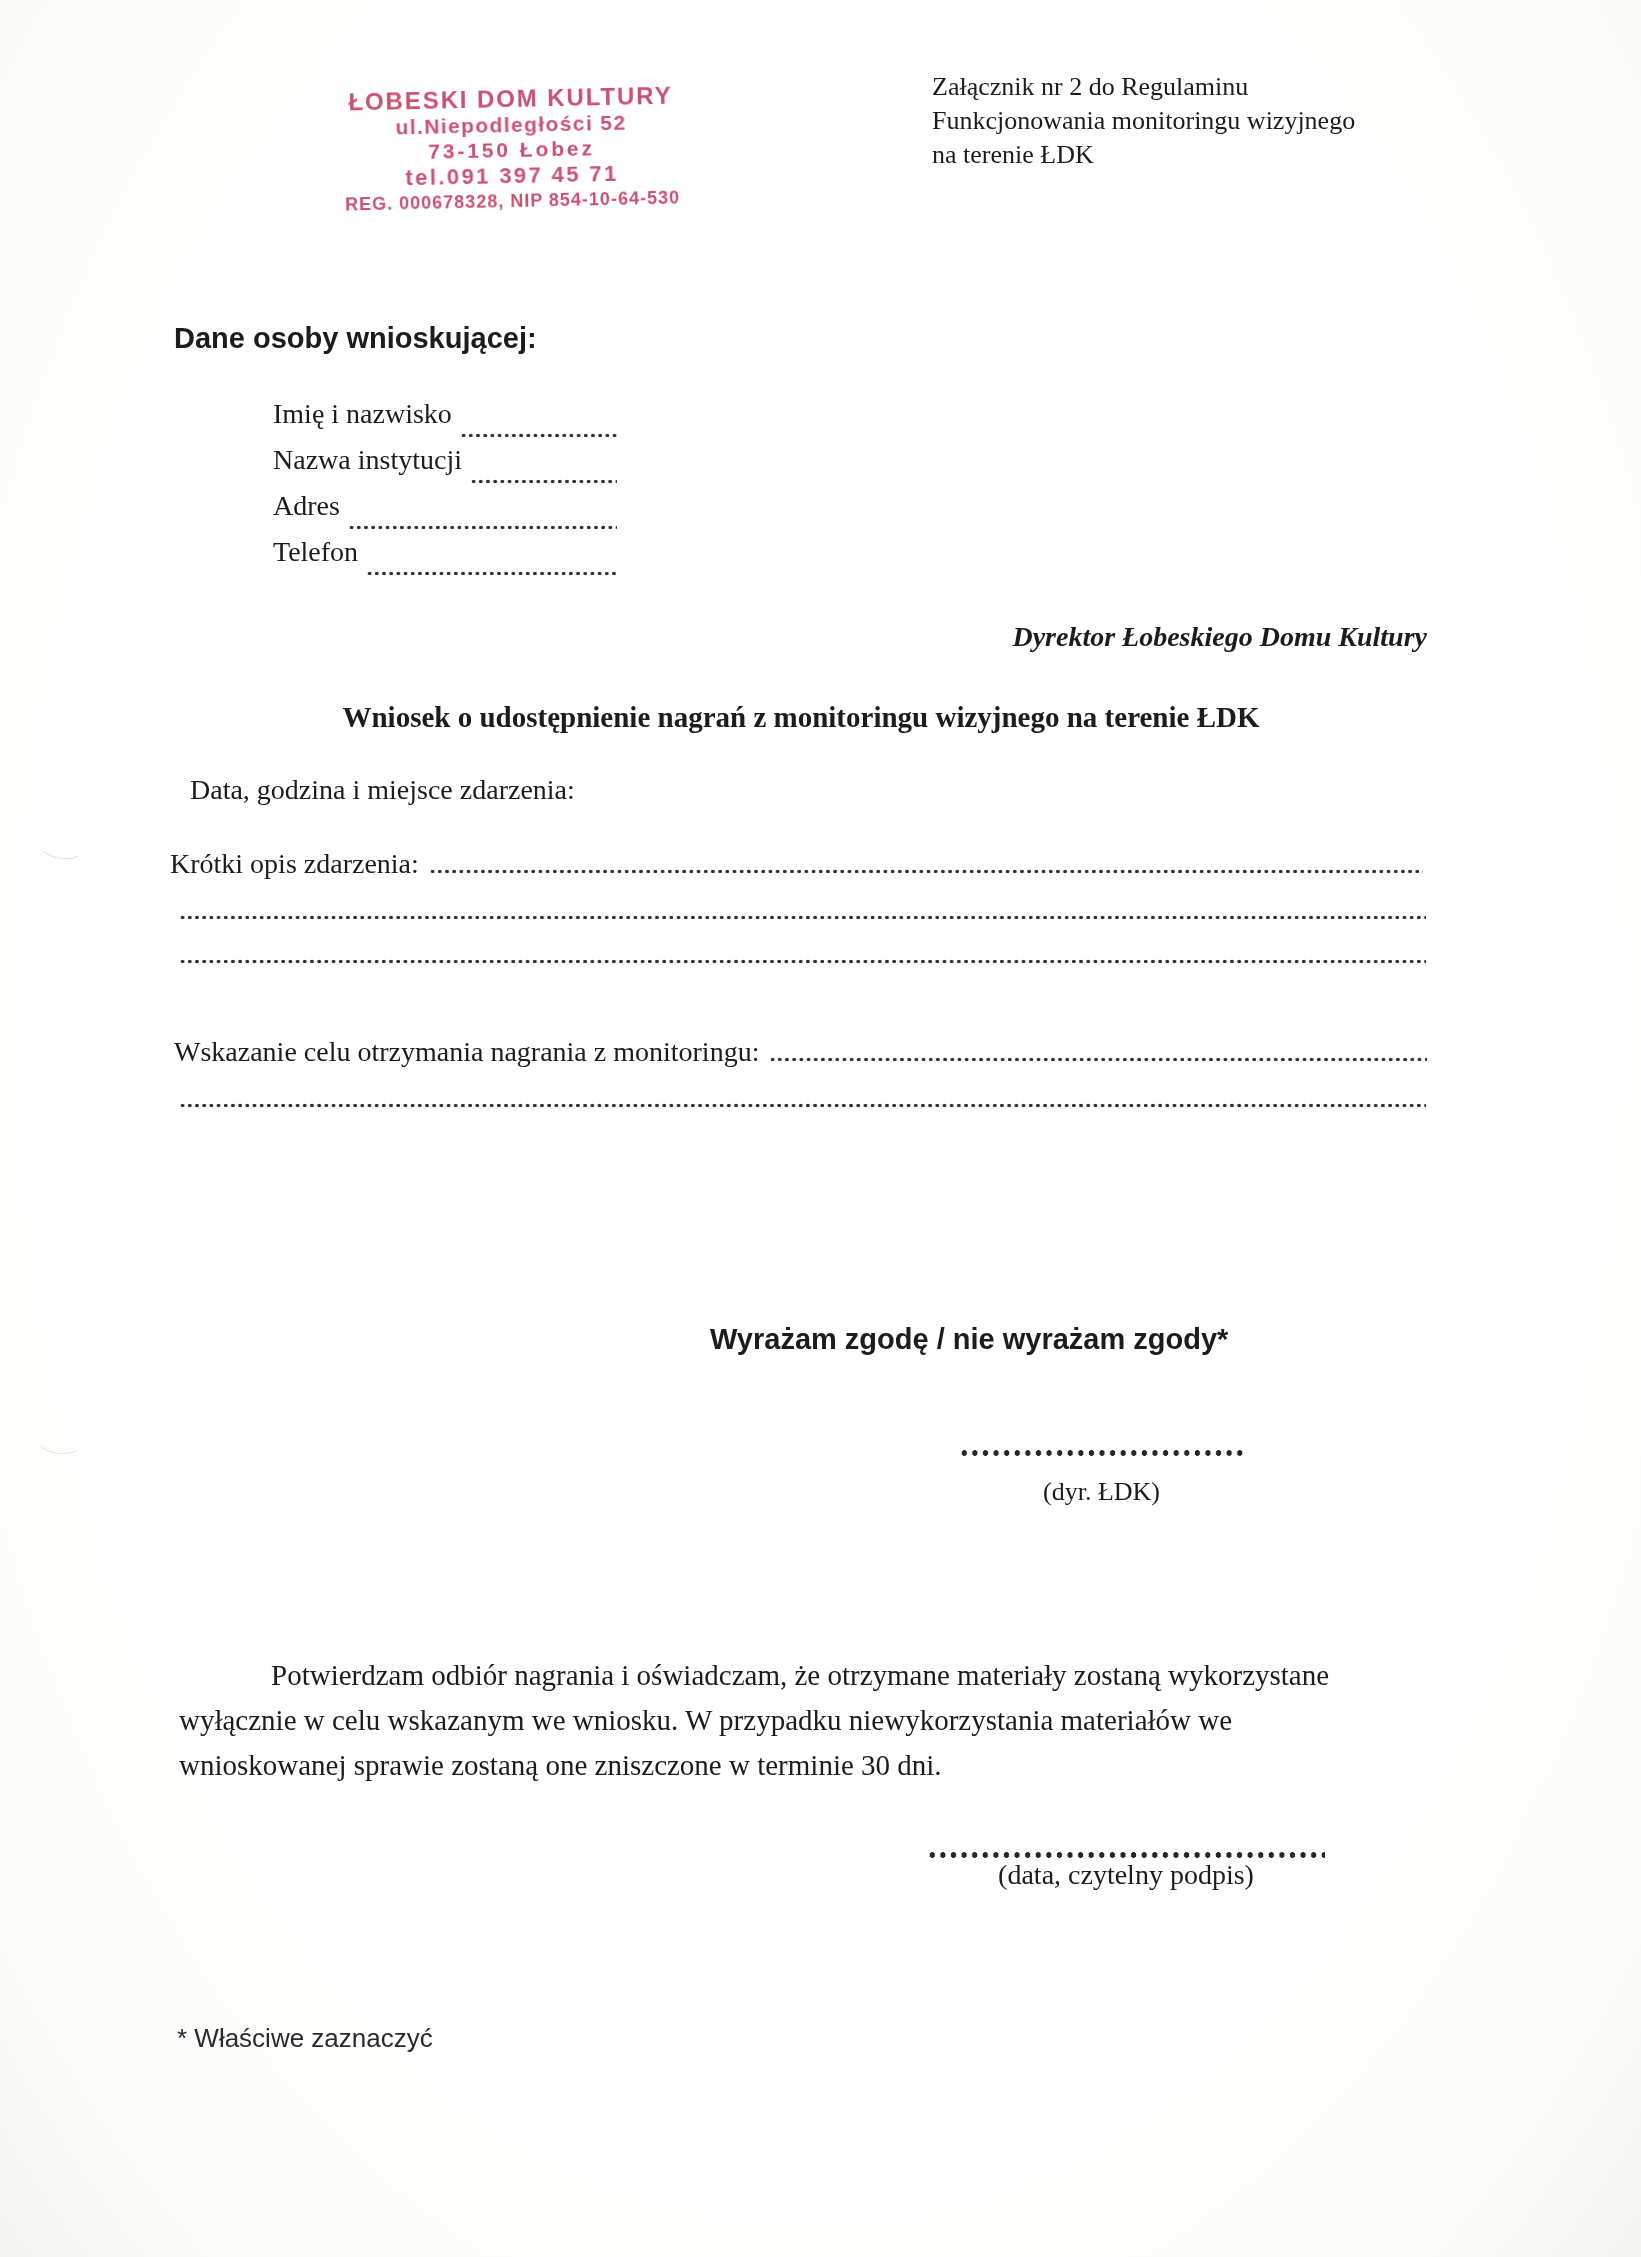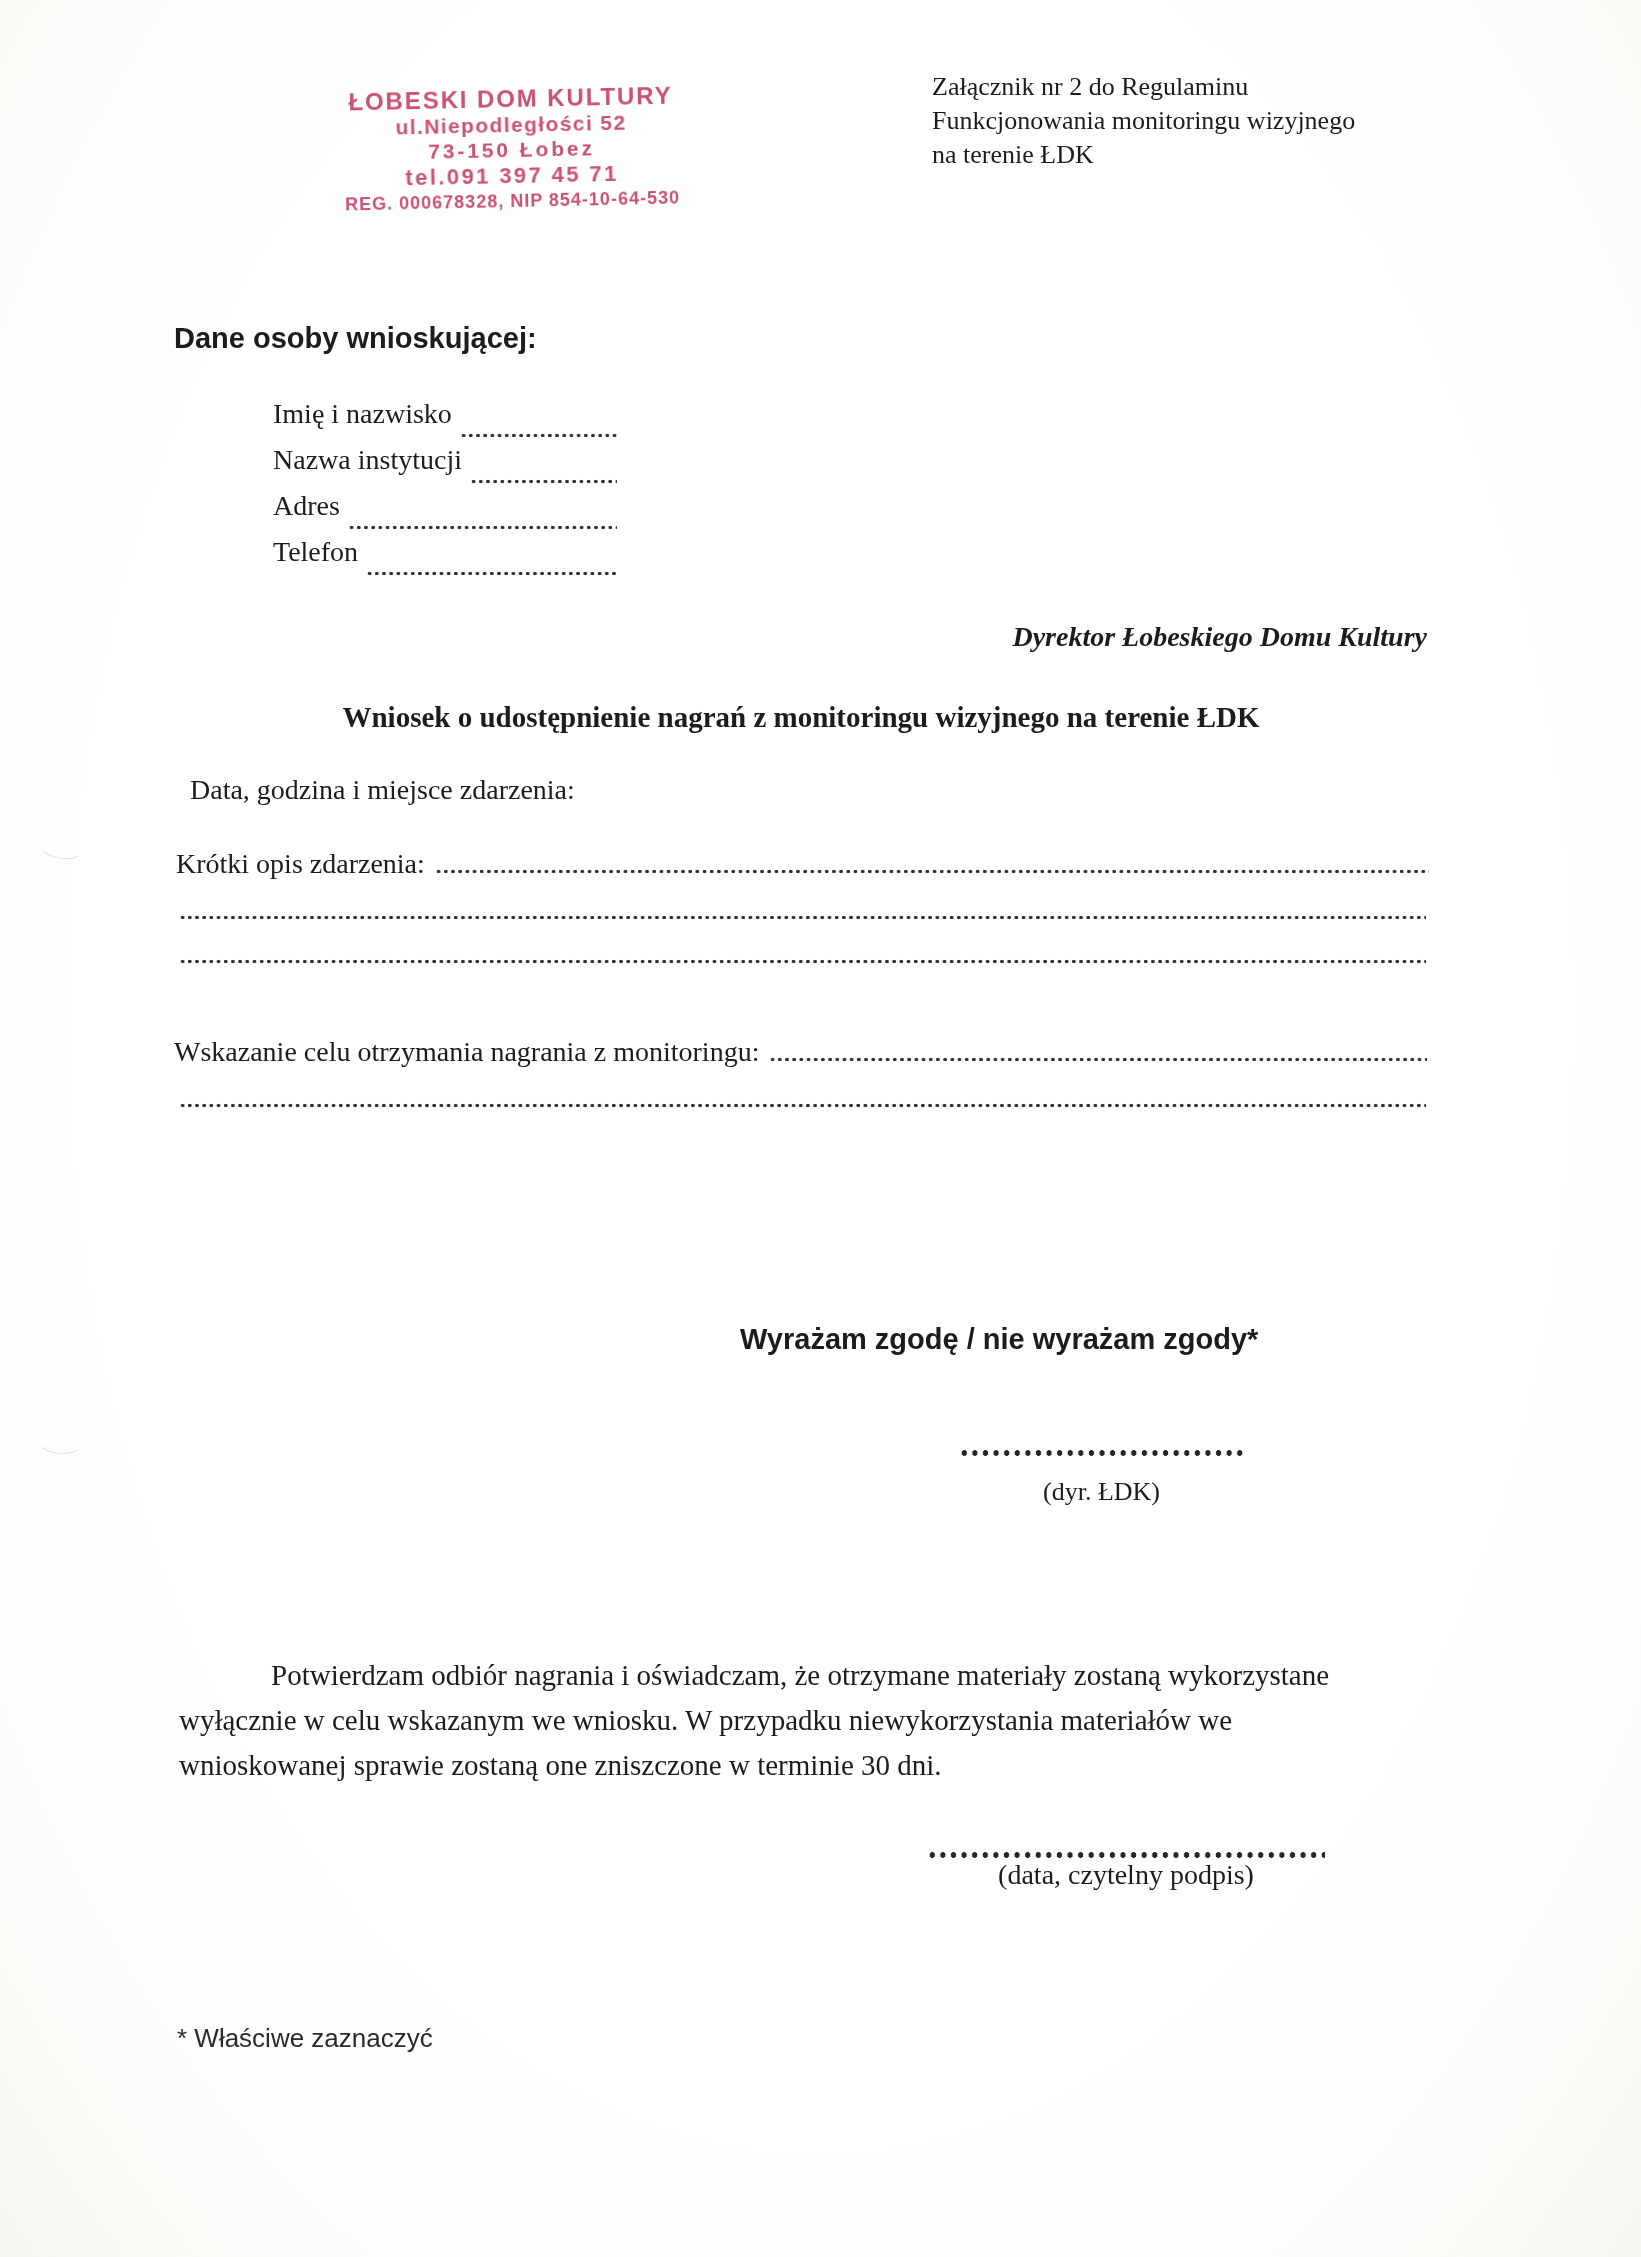--- a/index.html
+++ b/index.html
@@ -72,21 +72,21 @@
   }
   .doc-title{
     position:absolute;left:0;right:39px;top:701px;
     text-align:center;font-size:29px;font-weight:bold;
   }
 
   .label-line{position:absolute;font-size:28px;white-space:nowrap;}
   .leader-row{position:absolute;display:flex;align-items:baseline;font-size:28px;}
 
   .choice{
-    position:absolute;left:740px;top:1323px;
+    position:absolute;left:710px;top:1323px;
     font-family:"Liberation Sans", sans-serif;
     font-weight:bold;font-size:29px;
   }
 
   .sig-block-1{position:absolute;left:959px;top:1450px;width:285px;text-align:center;}
   .sig-block-1 .caption{font-size:26px;margin-top:21px;}
   .sig-block-2{position:absolute;left:927px;top:1852px;width:398px;text-align:center;}
   .sig-block-2 .caption{font-size:28px;margin-top:1px;}
 
   .confirmation{
@@ -144,21 +144,21 @@
       <span class="dotfill"></span>
     </div>
   </div>
 
   <div class="addressee">Dyrektor Łobeskiego Domu Kultury</div>
 
   <div class="doc-title">Wniosek o udostępnienie nagrań z monitoringu wizyjnego na terenie ŁDK</div>
 
   <div class="label-line" style="left:190px;top:774px;">Data, godzina i miejsce zdarzenia:</div>
 
-  <div class="leader-row" style="left:176px;top:848px;width:1253px;text-align:center;">
+  <div class="leader-row" style="left:170px;top:848px;width:1253px;text-align:center;">
     <span class="label" style="padding-right:9.7px;white-space:nowrap;">Krótki opis zdarzenia:</span>
     <span class="dotfill"></span>
   </div>
   <div class="dotline" style="left:179px;top:915px;width:1247px;"></div>
   <div class="dotline" style="left:179px;top:959px;width:1247px;"></div>
 
   <div class="leader-row" style="left:174px;top:1036px;width:1253px;">
     <span class="label" style="padding-right:9.7px;white-space:nowrap;">Wskazanie celu otrzymania nagrania z monitoringu:</span>
     <span class="dotfill"></span>
   </div>

